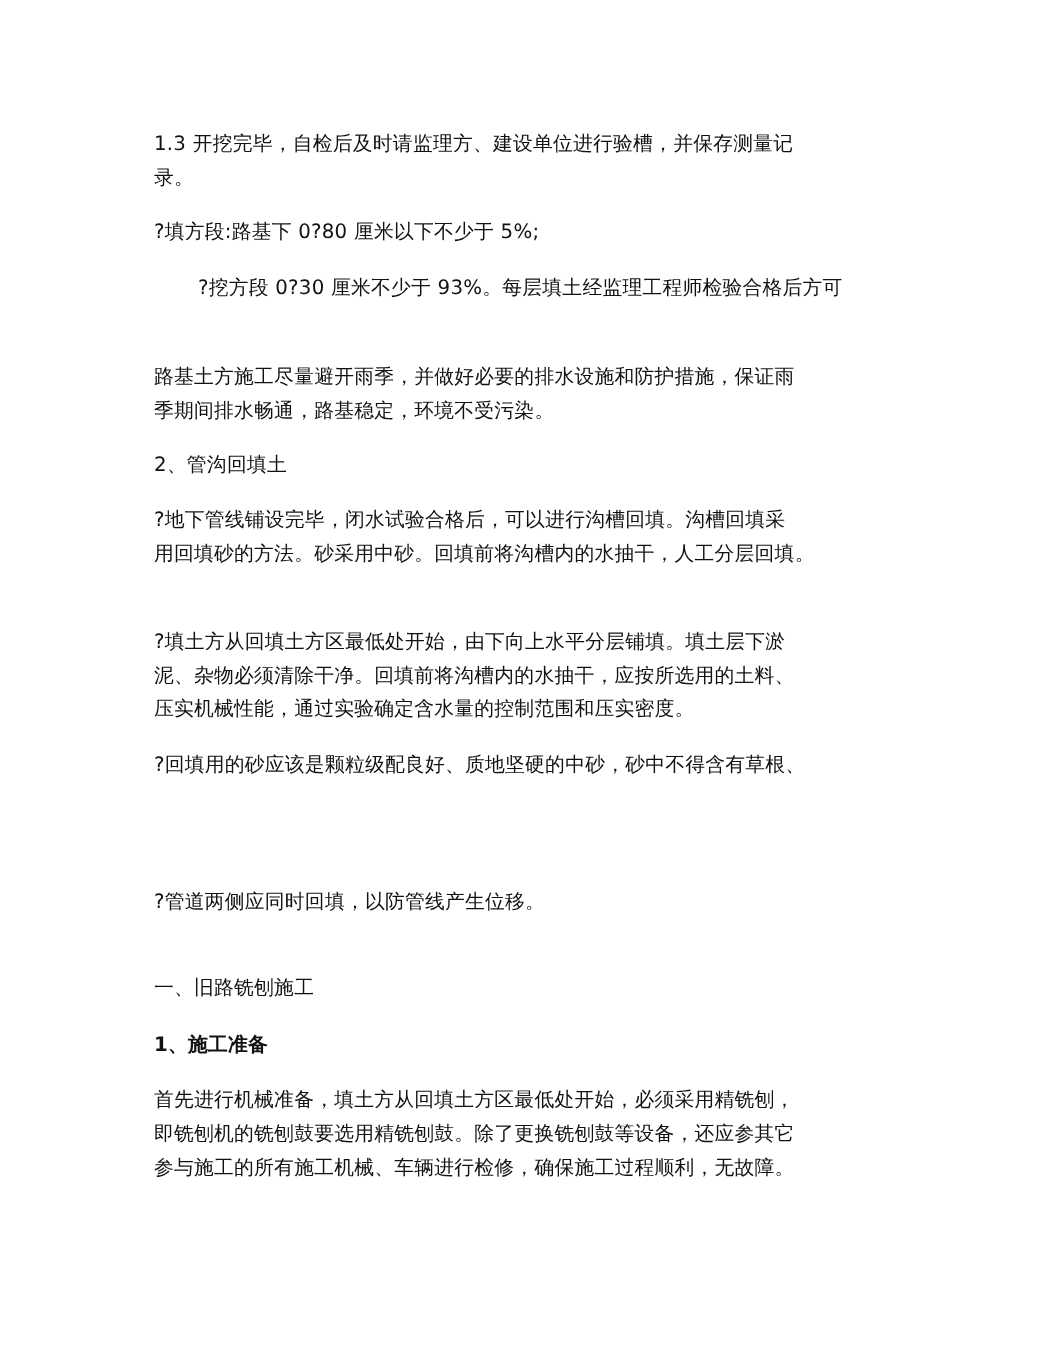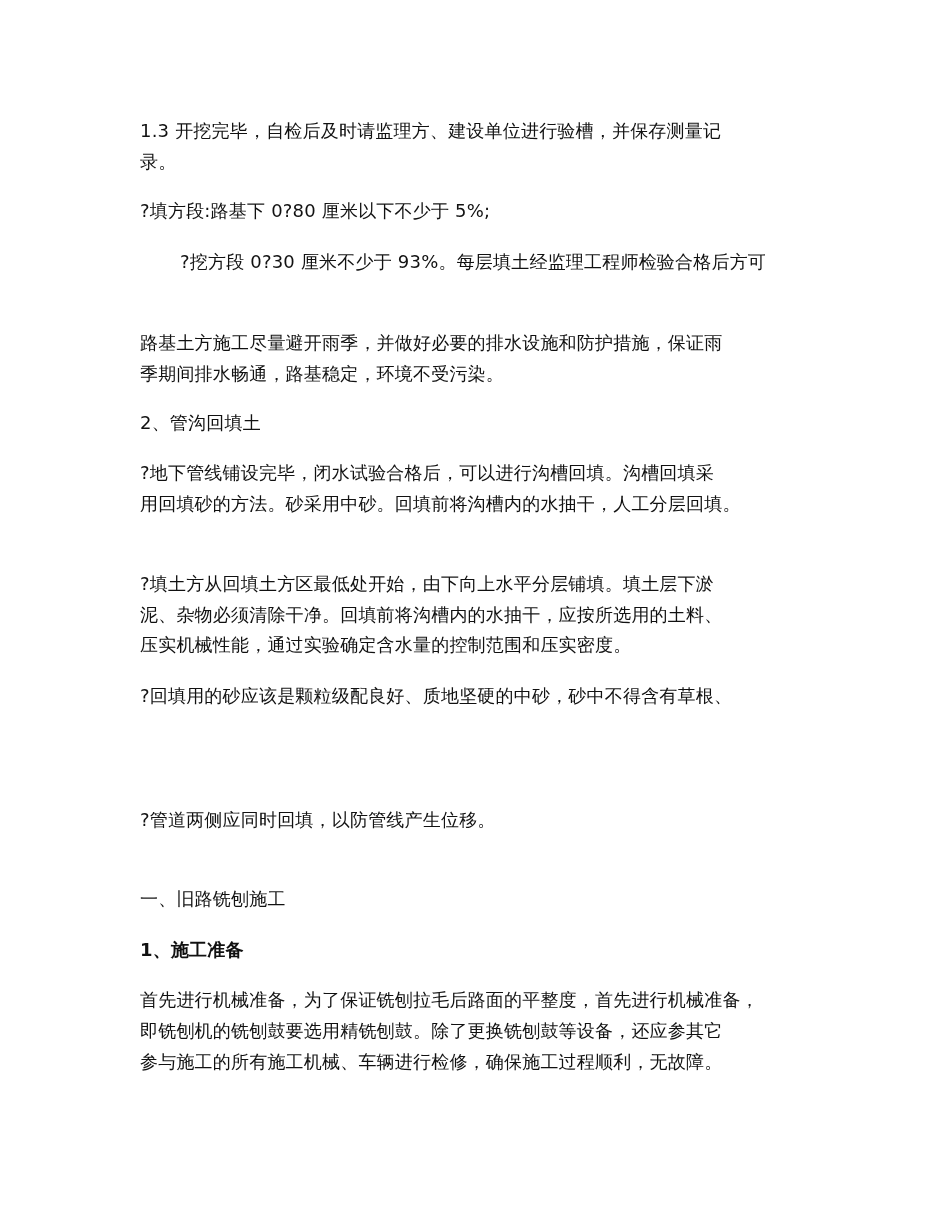--- a/index.html
+++ b/index.html
@@ -66,17 +66,17 @@
 
   <div class="line" style="top:684px;">?回填用的砂应该是颗粒级配良好、质地坚硬的中砂，砂中不得含有草根、</div>
 
   <div class="line" style="top:808px;">?管道两侧应同时回填，以防管线产生位移。</div>
 
 
   <div class="line" style="top:857px;margin-top:30px;">一、旧路铣刨施工</div>
 
   <div class="line" style="top:938px;font-weight:bold;">1、施工准备</div>
 
-  <div class="line" style="top:988px;">首先进行机械准备，为了保证铣刨拉毛后路面的平整度，首先进行机械准备，</div>
+  <div class="line" style="top:988px;">首先进行机械准备，填土方从回填土方区最低处开始，必须采用精铣刨，</div>
   <div class="line" style="top:1019px;">即铣刨机的铣刨鼓要选用精铣刨鼓。除了更换铣刨鼓等设备，还应参其它</div>
   <div class="line" style="top:1050px;">参与施工的所有施工机械、车辆进行检修，确保施工过程顺利，无故障。</div>
 
 </div>
 
 </body></html>

